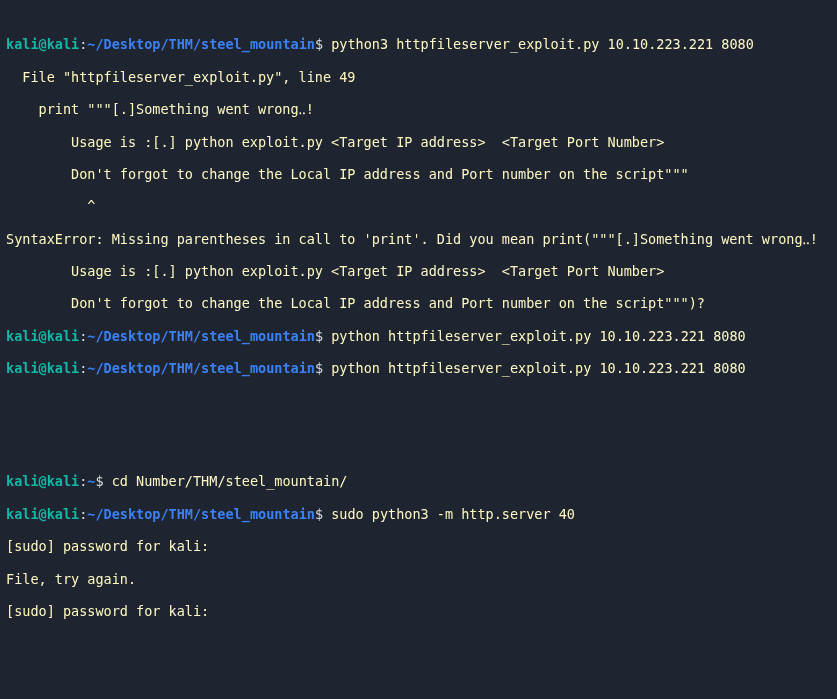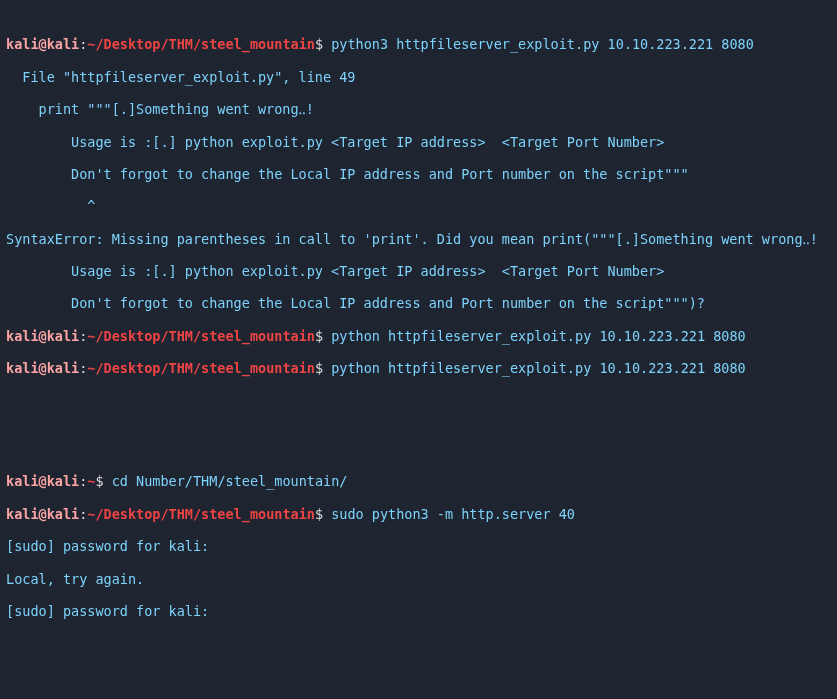--- a/index.html
+++ b/index.html
@@ -11,23 +11,23 @@
     font-size: 13.5px;
     line-height: 1.2;
     width: 837px;
     height: 699px;
     overflow: hidden;
   }
   .terminal {
     padding: 4px 6px;
     white-space: pre;
   }
-  .red    { color: #fca5a5; font-weight: bold; }
-  .blue   { color: #ef4444; font-weight: bold; }
-  .white  { color: #7dd3fc; }
+  .red    { color: #14b8a6; font-weight: bold; }
+  .blue   { color: #3b82f6; font-weight: bold; }
+  .white  { color: #fef9c3; }
   .sep    { color: #dcdcdc; }
   .cursor {
     display: inline-block;
     width: 8px;
     height: 14px;
     background: transparent;
     border: 1.5px solid #dcdcdc;
     vertical-align: text-bottom;
     box-sizing: border-box;
   }
@@ -50,21 +50,21 @@
 <span class="out-line white">        Usage is :[.] python exploit.py &lt;Target IP address&gt;  &lt;Target Port Number&gt;</span>
 <span class="out-line white">        Don't forgot to change the Local IP address and Port number on the script""")?</span>
 <span class="prompt-line"><span class="red">kali</span><span class="red">@</span><span class="red">kali</span><span class="sep">:</span><span class="blue">~<span>/Desktop/THM/steel_mountain</span></span><span class="sep">$ </span><span class="white">python httpfileserver_exploit.py 10.10.223.221 8080</span></span>
 <span class="prompt-line"><span class="red">kali</span><span class="red">@</span><span class="red">kali</span><span class="sep">:</span><span class="blue">~<span>/Desktop/THM/steel_mountain</span></span><span class="sep">$ </span><span class="white">python httpfileserver_exploit.py 10.10.223.221 8080</span></span>
 <span class="out-line"> </span>
 <span class="out-line"> </span>
 
 <span class="prompt-line"><span class="red">kali</span><span class="red">@</span><span class="red">kali</span><span class="sep">:</span><span class="blue">~</span><span class="sep">$ </span><span class="white">cd Number/THM/steel_mountain/</span></span>
 <span class="prompt-line"><span class="red">kali</span><span class="red">@</span><span class="red">kali</span><span class="sep">:</span><span class="blue">~<span>/Desktop/THM/steel_mountain</span></span><span class="sep">$ </span><span class="white">sudo python3 -m http.server 40</span></span>
 <span class="out-line white">[sudo] password for kali: </span>
-<span class="out-line white">Local, try again.</span>
+<span class="out-line white">File, try again.</span>
 <span class="out-line white">[sudo] password for kali: </span>
 
 
 
 
 
 
 
 
 

